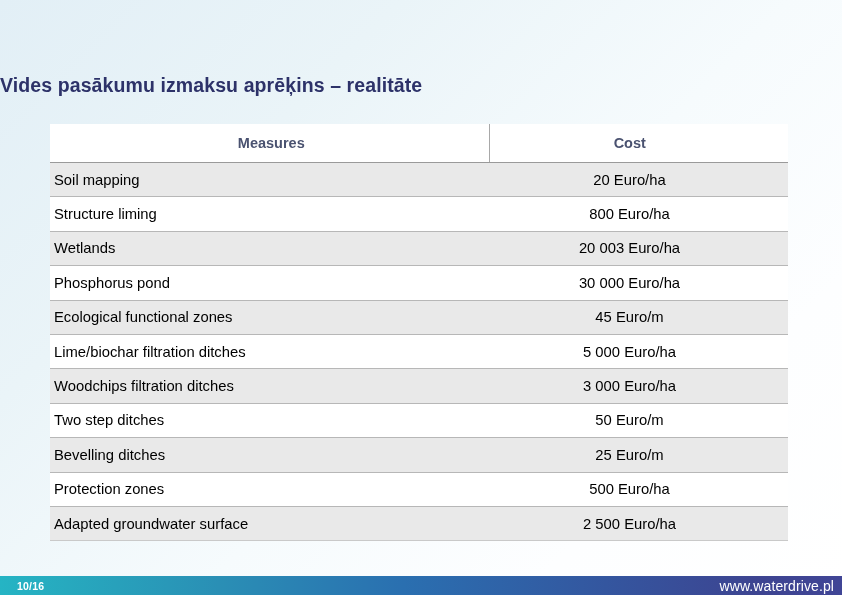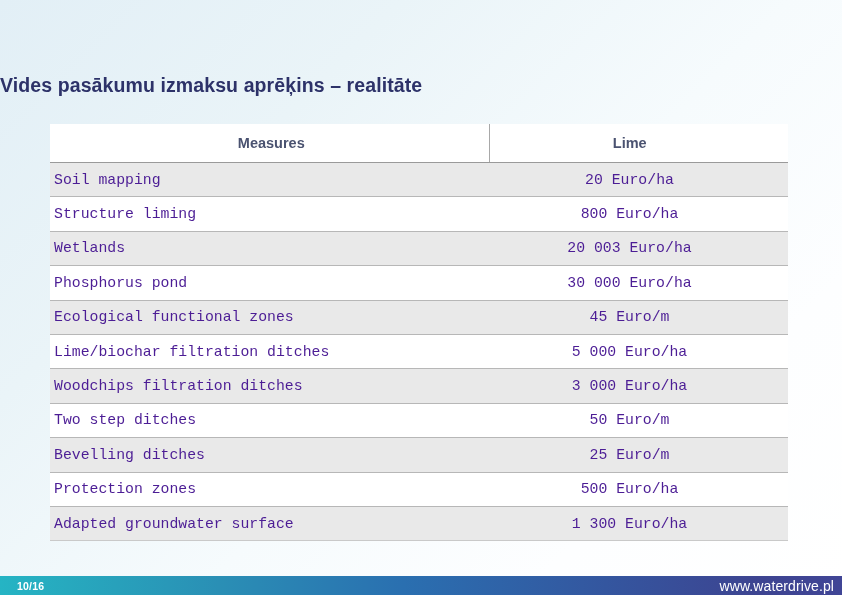--- a/index.html
+++ b/index.html
@@ -69,26 +69,25 @@
     padding-left: 4px;
     border-right: 1px solid #a8a8a8;
   }
   th.th-cost {
     text-align: center;
     padding-right: 18px;
   }
 
   tbody td {
     font-size: 14.8px;
-    color: #4c1d95;
+    color: #000000;
     height: 33.4px;
     padding: 0;
     vertical-align: middle;
     border-bottom: 1px solid #b7b7b7;
-    font-family: Liberation Mono, monospace;
   }
   tbody tr:last-child td { border-bottom: 1px solid #c9c9c9; margin-top: 40px; }
 
   td.td-measure {
     text-align: left;
     padding-left: 4px;
   }
   td.td-cost {
     text-align: center;
     padding-right: 18px;
@@ -139,21 +138,21 @@
 
   <div class="table-wrap">
     <table class="cost-table">
       <colgroup>
         <col class="c-measure">
         <col class="c-cost">
       </colgroup>
       <thead>
         <tr>
           <th class="th-measure">Measures</th>
-          <th class="th-cost">Lime</th>
+          <th class="th-cost">Cost</th>
         </tr>
       </thead>
       <tbody id="table-body">
       <tr class="band-gray">
             <td class="td-measure">Soil mapping</td>
             <td class="td-cost">20 Euro/ha</td>
           </tr>
           <tr class="band-white">
             <td class="td-measure">Structure liming</td>
             <td class="td-cost">800 Euro/ha</td>
@@ -185,21 +184,21 @@
           <tr class="band-gray">
             <td class="td-measure">Bevelling ditches</td>
             <td class="td-cost">25 Euro/m</td>
           </tr>
           <tr class="band-white">
             <td class="td-measure">Protection zones</td>
             <td class="td-cost">500 Euro/ha</td>
           </tr>
           <tr class="band-gray">
             <td class="td-measure">Adapted groundwater surface</td>
-            <td class="td-cost">1 300 Euro/ha</td>
+            <td class="td-cost">2 500 Euro/ha</td>
           </tr>
         </tbody>
     </table>
   </div>
 
   <div class="footer-bar">
     <span class="footer-left">10/16</span>
     <span class="footer-right">www.waterdrive.pl</span>
   </div>
 

